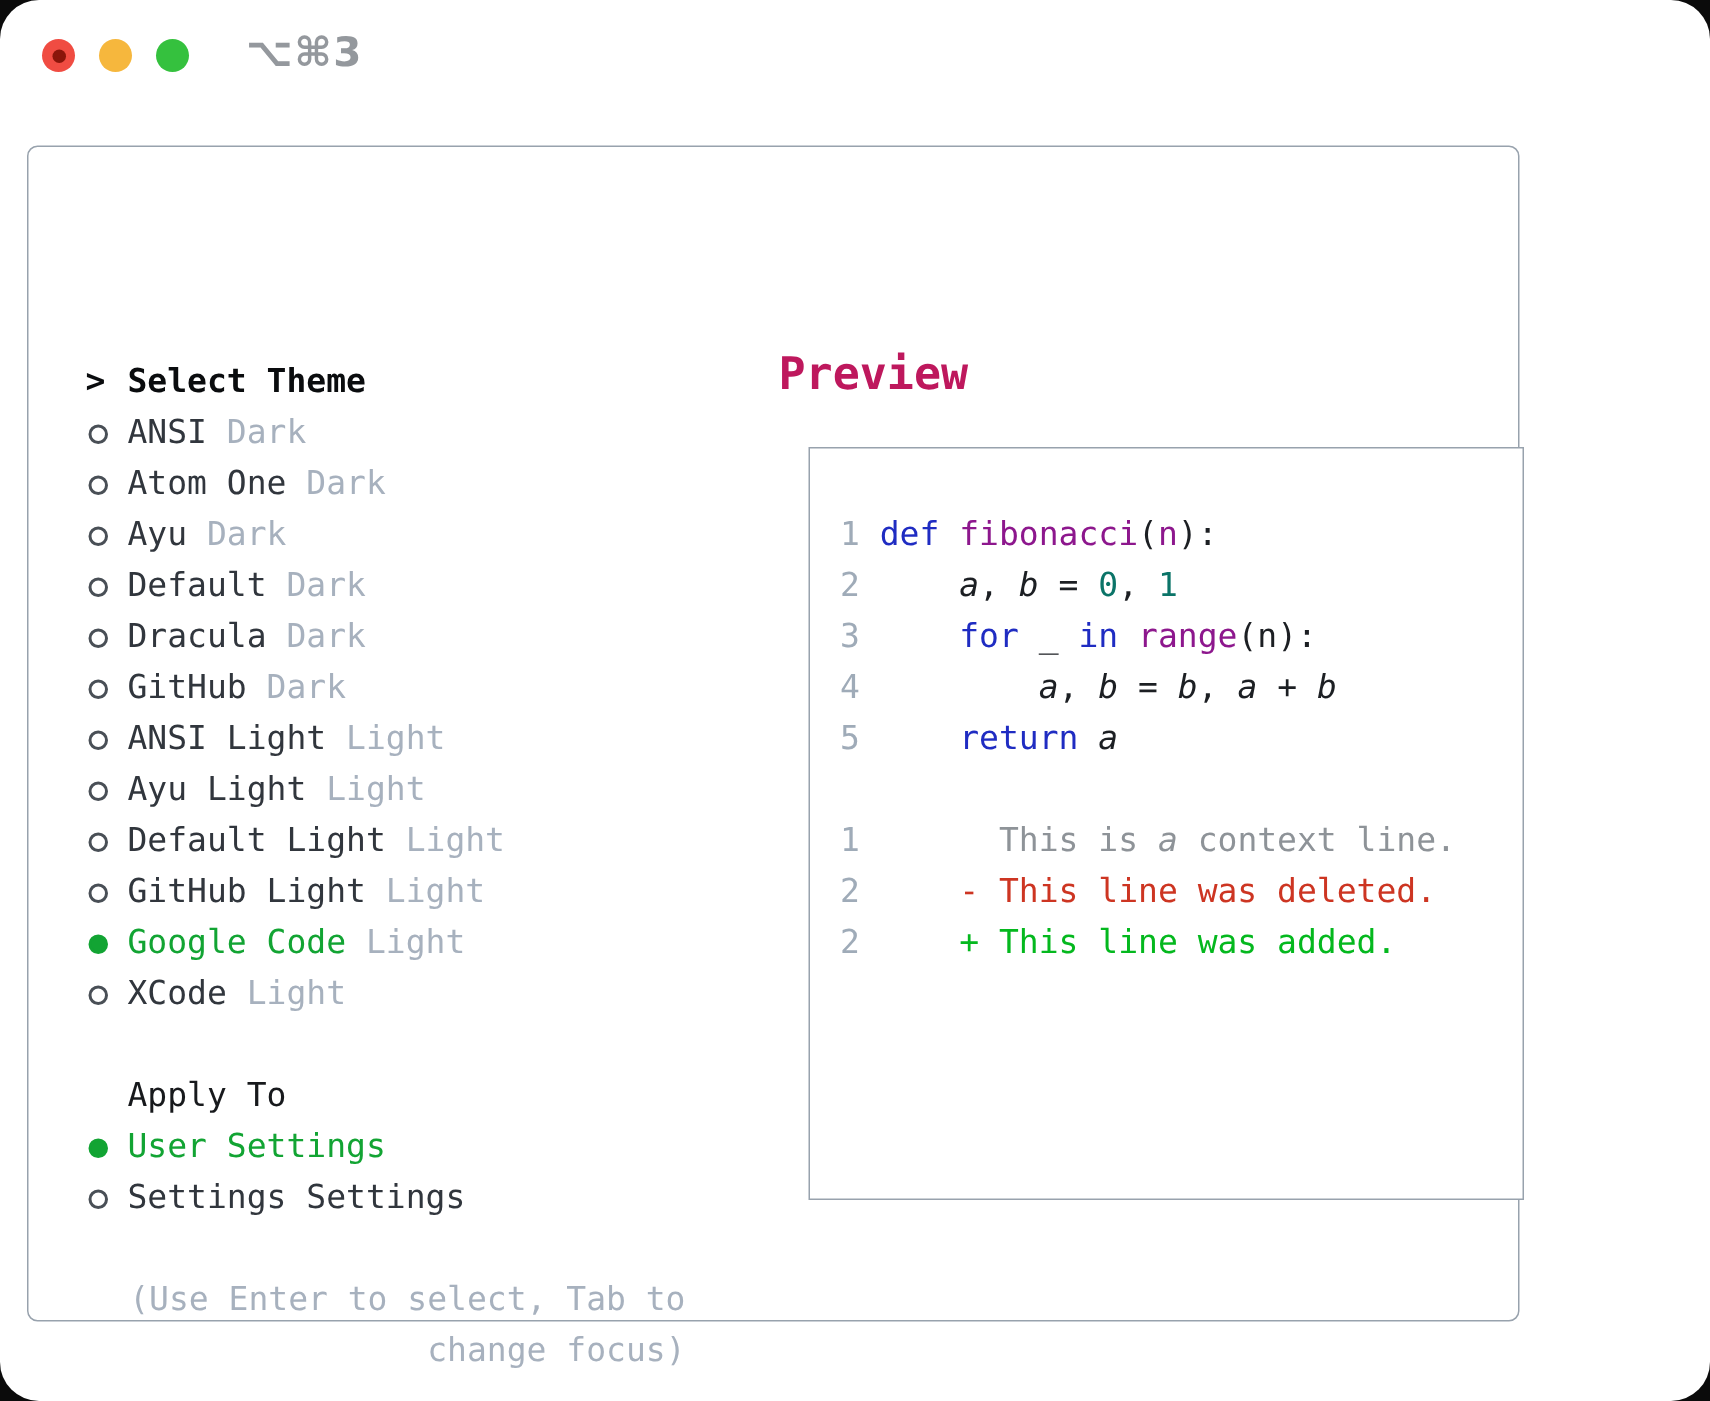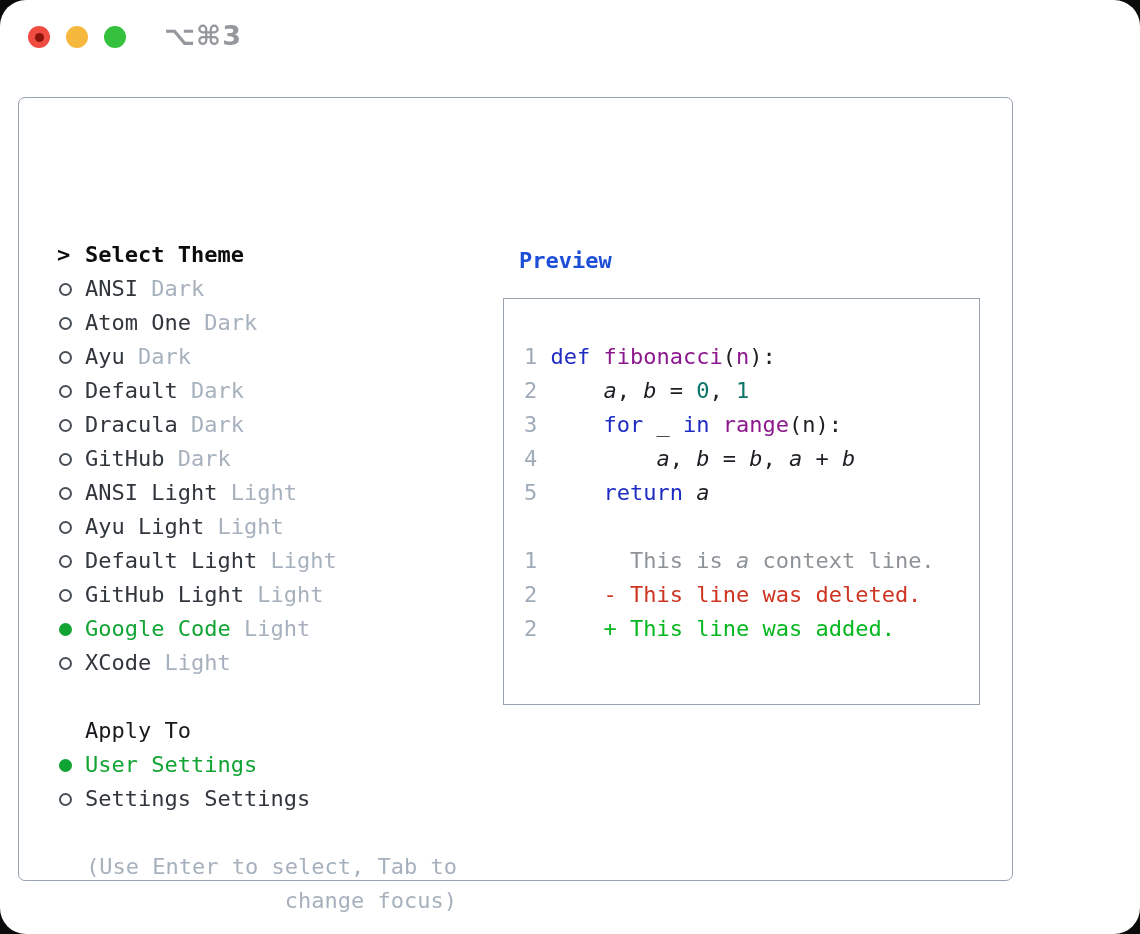--- a/index.html
+++ b/index.html
@@ -49,25 +49,25 @@
   .hdr2{color:#17191c;}
   .iname{color:var(--text_dark);}
   .iname.sel{color:var(--accent_green);}
   .variant{color:var(--muted_gray);}
   .hint{
     width:400px;line-height:34px;color:var(--muted_gray);font-size:22px;
     margin-top:34px;white-space:normal;text-align:right;
   }
   
   .preview-header{
-    position:absolute;left:500px;top:146px;height:34px;line-height:34px;
-    font-size:22px;font-weight:bold;color:#1d4ed8;
+    position:absolute;left:500px;top:135px;height:34px;line-height:34px;
+    font-size:30px;font-weight:bold;color:#be185d;
   }
   .preview-box{
-    position:absolute;left:484px;top:200px;width:477px;height:407px;
+    position:absolute;left:520px;top:200px;width:477px;height:502px;
     border:1.5px solid var(--border_gray);box-sizing:border-box;background:#fff;
   }
   .code{
     padding:41px 0 0 20px;font-size:22px;line-height:34px;white-space:pre;
   }
   .cline{height:34px;}
   .tk-ln{color:var(--line_number_gray);}
   .tk-kw{color:var(--keyword_blue);}
   .tk-fn{color:var(--function_purple);}
   .tk-pm{color:var(--function_purple);}

